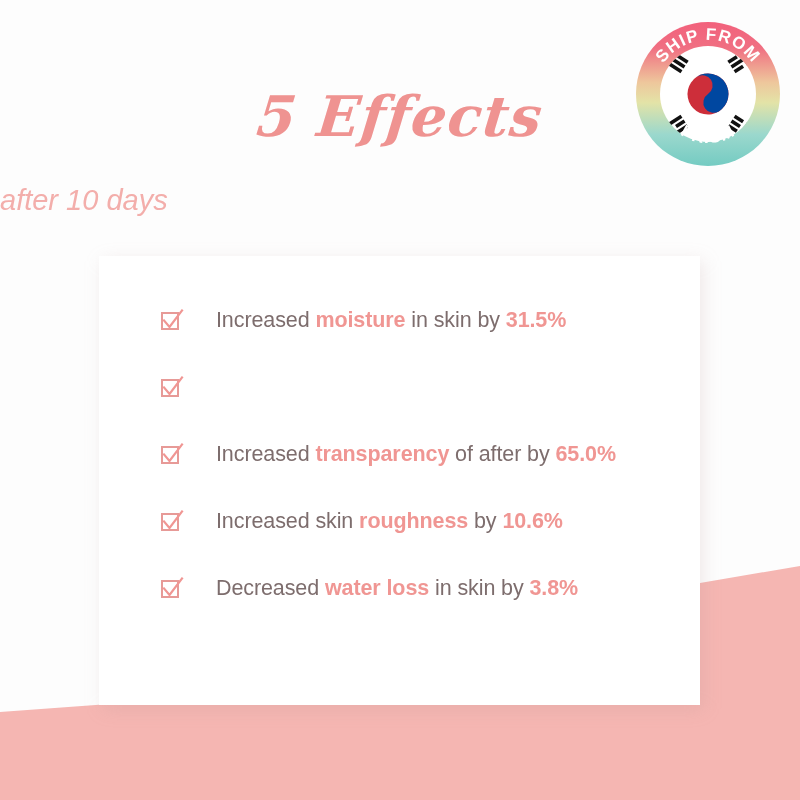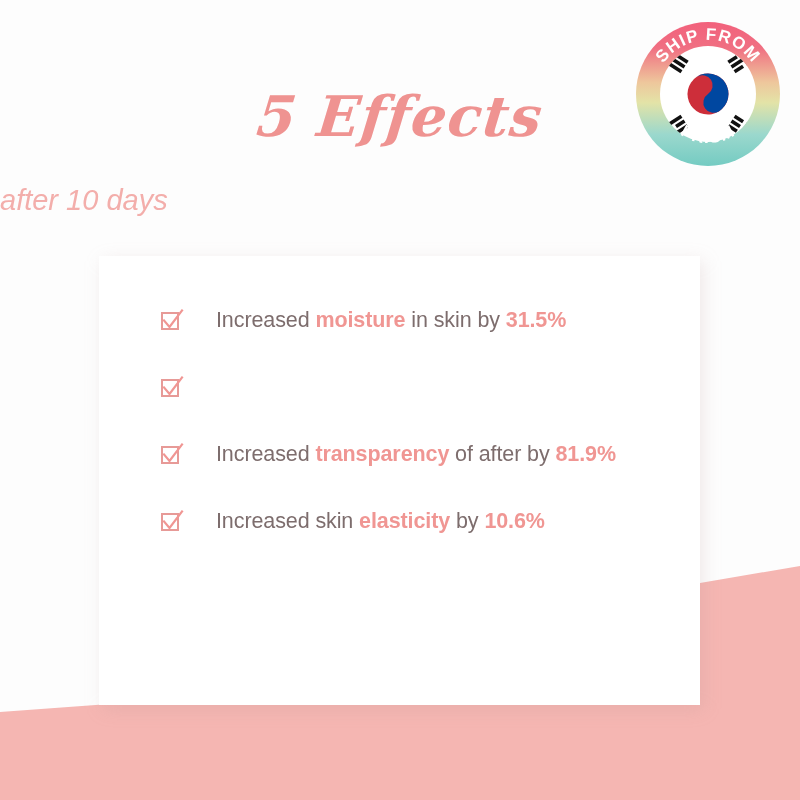--- a/index.html
+++ b/index.html
@@ -247,27 +247,36 @@
             </svg>
           </span>
         </div>
         <div class="item">
           <span class="check">
             <span class="check-box"></span>
             <svg class="check-tick" viewBox="0 0 26 26" aria-hidden="true">
               <path d="M5 12.5 L10.5 19 L23 2.5" fill="none" stroke="#f09693" stroke-width="2.2" stroke-linecap="square" stroke-linejoin="miter"></path>
             </svg>
           </span>
-          <span class="item-text"><span>Increased </span><b>transparency</b><span> of after by </span><b>81.9%</b></span>
-        </div>
-        <div class="item">
-          <span class="check">
-            <span class="check-box"></span>
-            <svg class="check-tick" viewBox="0 0 26 26" aria-hidden="true">
-              <path d="M5 12.5 L10.5 19 L23 2.5" fill="none" stroke="#f09693" stroke-width="2.2" stroke-linecap="square" stroke-linejoin="miter"></path>
-            </svg>
-          </span>
-          <span class="item-text"><span>Increased skin </span><b>elasticity</b><span> by </span><b>10.6%</b></span>
+          <span class="item-text"><span>Increased </span><b>transparency</b><span> of after by </span><b>65.0%</b></span>
+        </div>
+        <div class="item">
+          <span class="check">
+            <span class="check-box"></span>
+            <svg class="check-tick" viewBox="0 0 26 26" aria-hidden="true">
+              <path d="M5 12.5 L10.5 19 L23 2.5" fill="none" stroke="#f09693" stroke-width="2.2" stroke-linecap="square" stroke-linejoin="miter"></path>
+            </svg>
+          </span>
+          <span class="item-text"><span>Increased skin </span><b>roughness</b><span> by </span><b>10.6%</b></span>
+        </div>
+        <div class="item">
+          <span class="check">
+            <span class="check-box"></span>
+            <svg class="check-tick" viewBox="0 0 26 26" aria-hidden="true">
+              <path d="M5 12.5 L10.5 19 L23 2.5" fill="none" stroke="#f09693" stroke-width="2.2" stroke-linecap="square" stroke-linejoin="miter"></path>
+            </svg>
+          </span>
+          <span class="item-text"><span>Decreased </span><b>water loss</b><span> in skin by </span><b>3.8%</b></span>
         </div>
       </div>
   </div>
 
 </div>
 
 </body></html>

